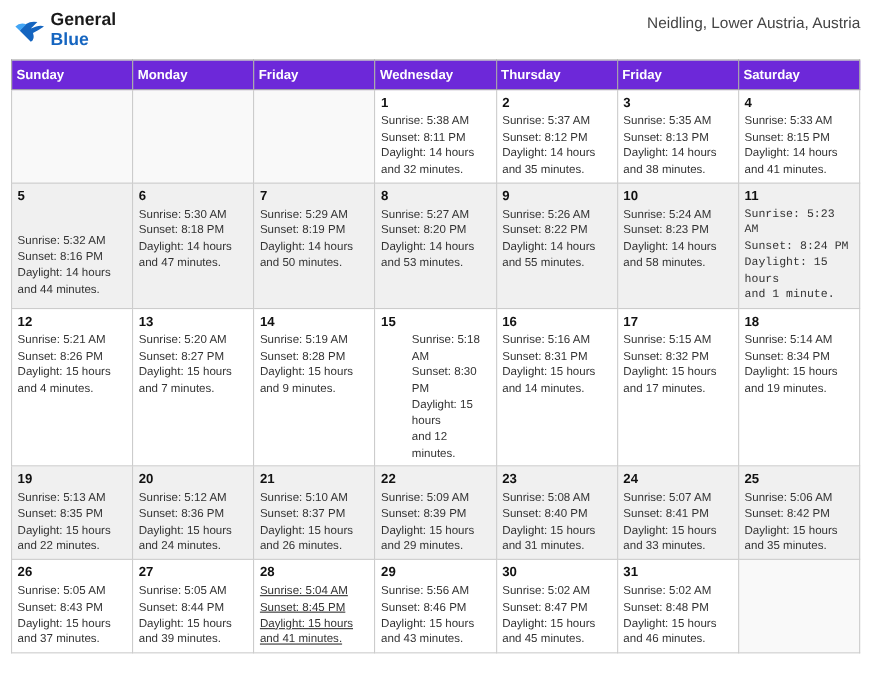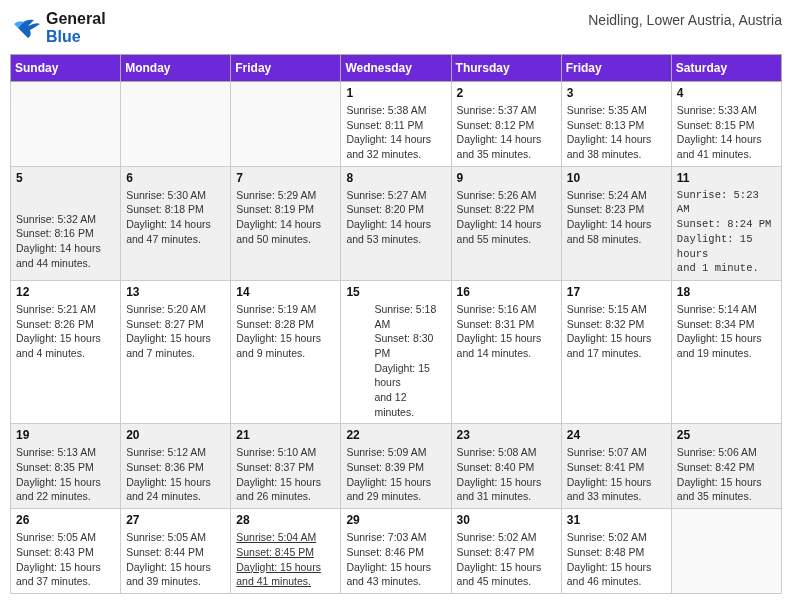--- a/index.html
+++ b/index.html
@@ -313,21 +313,21 @@
         </td>
         <td>
           <div class="day-num">28</div>
           <div class="day-info" style="white-space: pre-line; text-decoration: underline;">Sunrise: 5:04 AM
 Sunset: 8:45 PM
 Daylight: 15 hours
 and 41 minutes.</div>
         </td>
         <td>
           <div class="day-num">29</div>
-          <div class="day-info" style="white-space: pre-line;">Sunrise: 7:03 AM
+          <div class="day-info" style="white-space: pre-line;">Sunrise: 5:56 AM
 Sunset: 8:46 PM
 Daylight: 15 hours
 and 43 minutes.</div>
         </td>
         <td>
           <div class="day-num">30</div>
           <div class="day-info" style="white-space: pre-line;">Sunrise: 5:02 AM
 Sunset: 8:47 PM
 Daylight: 15 hours
 and 45 minutes.</div>

